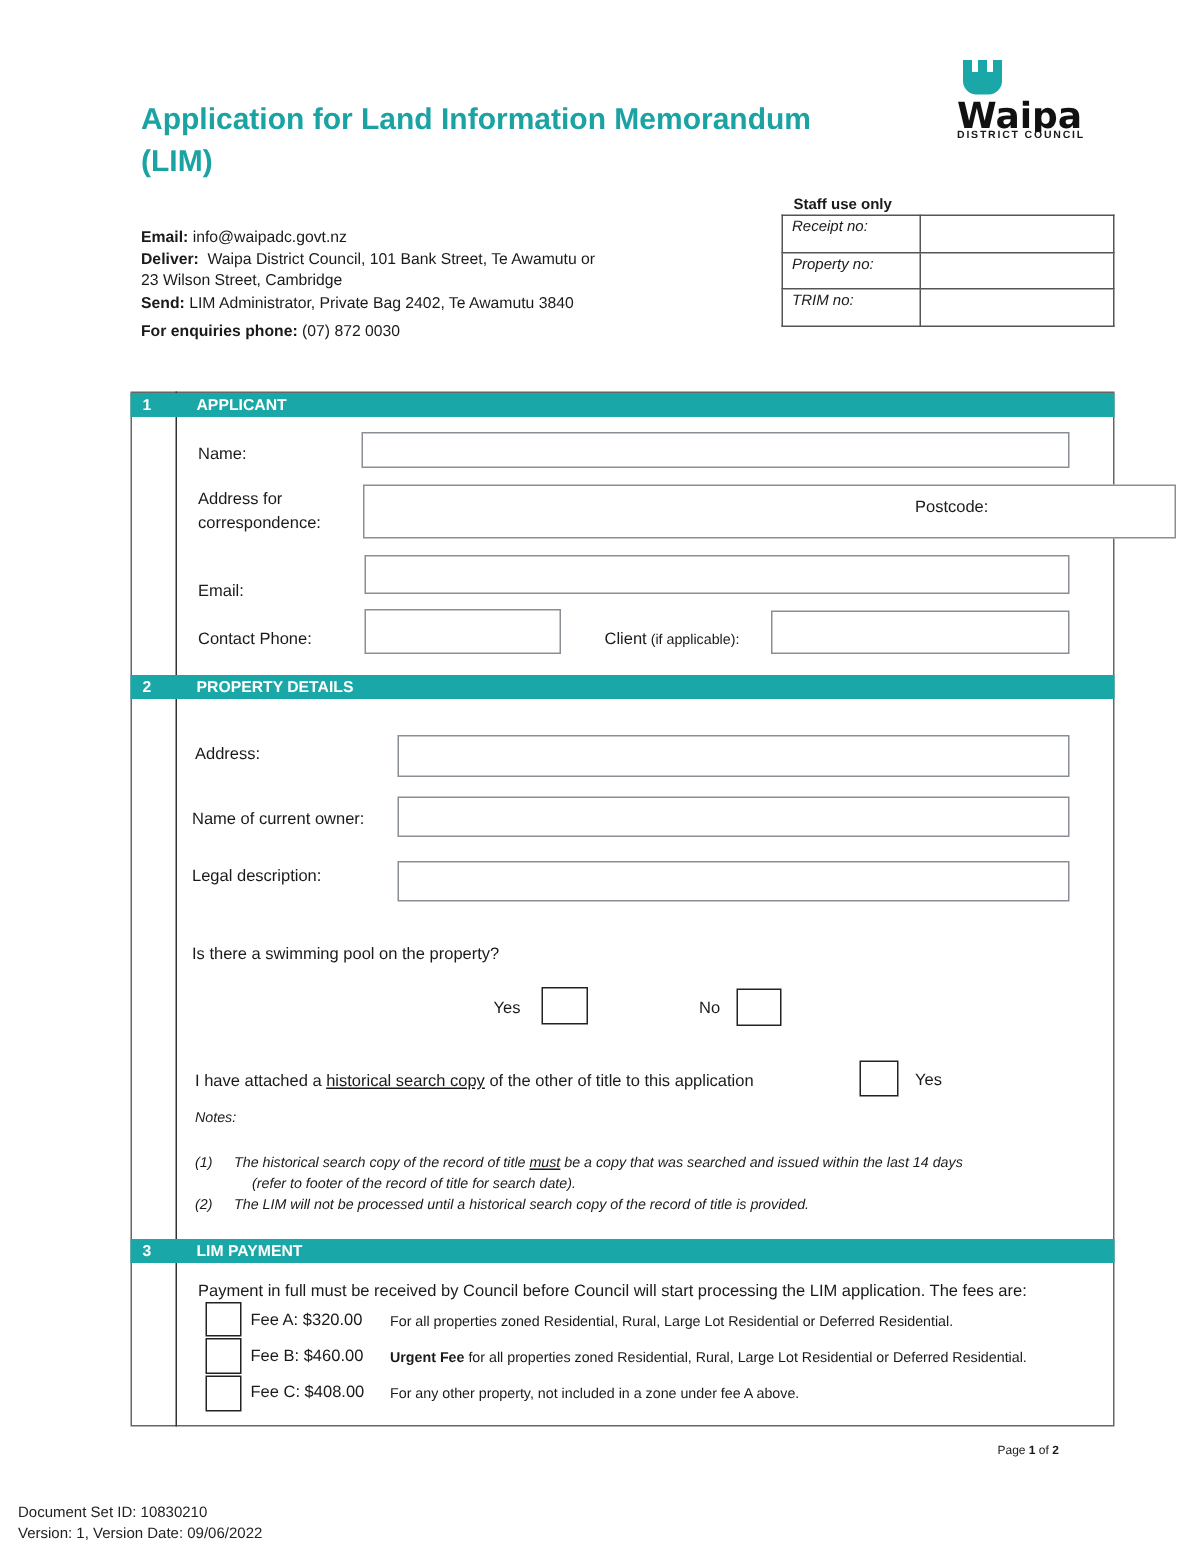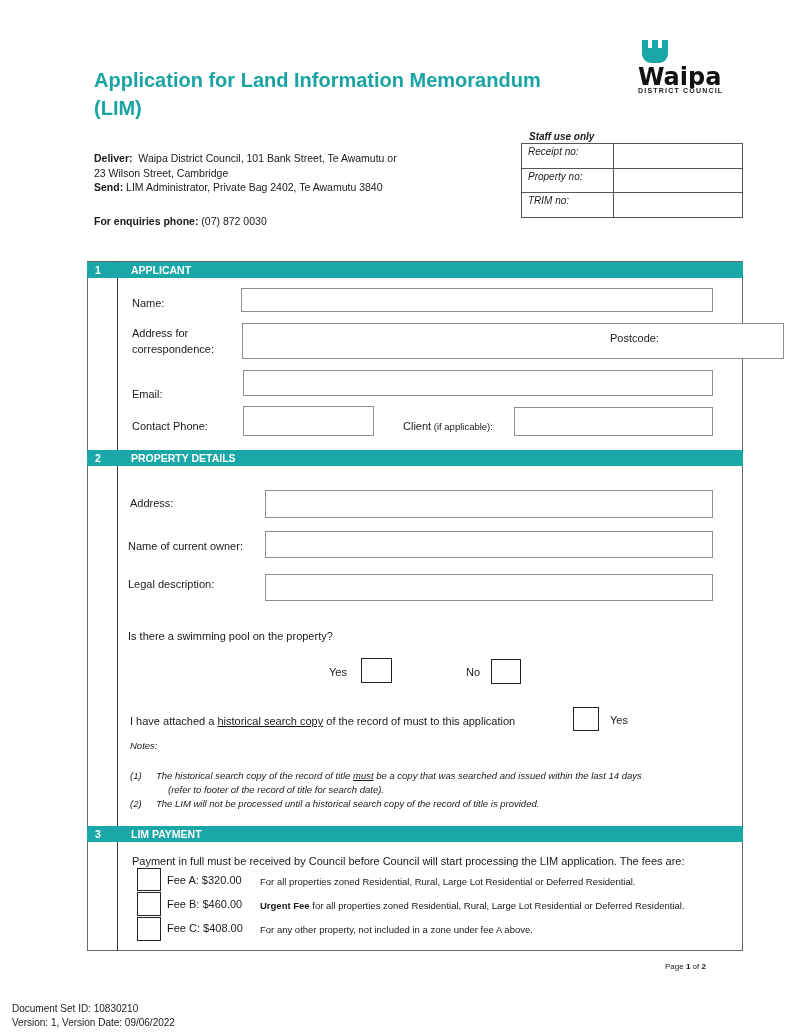--- a/index.html
+++ b/index.html
@@ -4,21 +4,21 @@
 <style>
   html, body { margin:0; padding:0; }
   body { width:800px; height:1035px; background:#ffffff; position:relative; font-family:"Liberation Sans", sans-serif; color:#1a1a1a; overflow:hidden; }
   .abs { position:absolute; }
   .title { left:94px; top:66px; font-size:20px; font-weight:bold; color:#1ba3a3; line-height:28px; }
   .logo { left:636px; top:38px; width:92px; height:60px; }
   .logo-text { left:638px; top:87px; font-size:7px; font-weight:bold; letter-spacing:1.2px; color:#1a1a1a; }
   .contact { left:94px; top:151px; font-size:10.5px; line-height:14.5px; }
   .contact b { font-weight:bold; }
   .enq { left:94px; top:215px; font-size:10.5px; }
-  .staff-title { left:529px; top:131px; font-size:10px; font-weight:bold; font-style:italic; }
+  .staff-title { left:529px; top:131px; font-size:10px; font-weight:bold; }
   table.staff { position:absolute; left:521px; top:143px; border-collapse:collapse; font-size:10px; }
   table.staff td { border:1px solid #555; height:21.5px; padding:0 6px; vertical-align:top; padding-top:2px; }
   table.staff td.k { width:79px; font-style:italic; }
   table.staff td.v { width:116px; }
   .frame { left:87px; top:261px; width:656px; height:690px; border:1px solid #666; box-sizing:border-box; }
   .vline { left:117px; top:261px; width:1px; height:690px; background:#333; }
   .bar { left:87px; width:656px; height:16px; background:#1aa7a7; color:#fff; font-size:10.5px; font-weight:bold; }
   .bar .num { position:absolute; left:8px; top:2px; }
   .bar .lbl { position:absolute; left:44px; top:2px; }
   .lbl-t { font-size:11px; color:#1a1a1a; line-height:16px; }
@@ -41,20 +41,21 @@
 
 <div class="abs logo">
   <svg width="92" height="50" viewBox="0 0 92 50">
     <path d="M6 2 h6 v8 h4 v-8 h6 v8 h4 v-8 h6 v14 a9 9 0 0 1 -9 9 h-8 a9 9 0 0 1 -9 -9 z" fill="#1aa7a7"></path>
     <text x="2" y="47" font-family="DejaVu Sans, sans-serif" font-weight="bold" font-size="24" fill="#111">Waipa</text>
   </svg>
 </div>
 <div class="abs logo-text">DISTRICT COUNCIL</div>
 
 <div class="abs contact">
+  <div><b>Email:</b><span> info@waipadc.govt.nz</span></div>
   <div><b>Deliver:</b><span style="white-space:pre">  Waipa District Council, 101 Bank Street, Te Awamutu or</span></div>
   <div>23 Wilson Street, Cambridge</div>
   <div><b>Send:</b><span> LIM Administrator, Private Bag 2402, Te Awamutu 3840</span></div>
 </div>
 <div class="abs enq"><b>For enquiries phone:</b><span> (07) 872 0030</span></div>
 
 <div class="abs staff-title">Staff use only</div>
 <table class="staff">
   <tbody>
   <tr>
@@ -110,21 +111,21 @@
 
 <div class="abs lbl-t" style="left:128px;top:576px">Legal description:</div>
 <div class="abs box" style="left:265px;top:574px;width:448px;height:27px"></div>
 
 <div class="abs lbl-t" style="left:128px;top:628px">Is there a swimming pool on the property?</div>
 <div class="abs lbl-t" style="left:329px;top:664px">Yes</div>
 <div class="abs cb" style="left:361px;top:658px;width:31px;height:25px"></div>
 <div class="abs lbl-t" style="left:466px;top:664px">No</div>
 <div class="abs cb" style="left:491px;top:659px;width:30px;height:25px"></div>
 
-<div class="abs lbl-t" style="left:130px;top:713px"><span style="white-space:pre">I have attached a </span><u>historical search copy</u><span style="white-space:pre"> of the record of must to this application</span></div>
+<div class="abs lbl-t" style="left:130px;top:713px"><span style="white-space:pre">I have attached a </span><u>historical search copy</u><span style="white-space:pre"> of the other of title to this application</span></div>
 <div class="abs cb" style="left:573px;top:707px;width:26px;height:24px"></div>
 <div class="abs lbl-t" style="left:610px;top:712px">Yes</div>
 
 <div class="abs notes" style="left:130px;top:739px">Notes:</div>
 <div class="abs notes" style="left:130px;top:769px;width:600px">
   <span style="position:absolute;left:0">(1)</span>
   <div style="margin-left:26px"><span>The historical search copy of the record of title </span><u>must</u><span> be a copy that was searched and issued within the last 14 days</span></div>
   <div style="margin-left:38px">(refer to footer of the record of title for search date).</div>
 </div>
 <div class="abs notes" style="left:130px;top:797px;width:600px">

